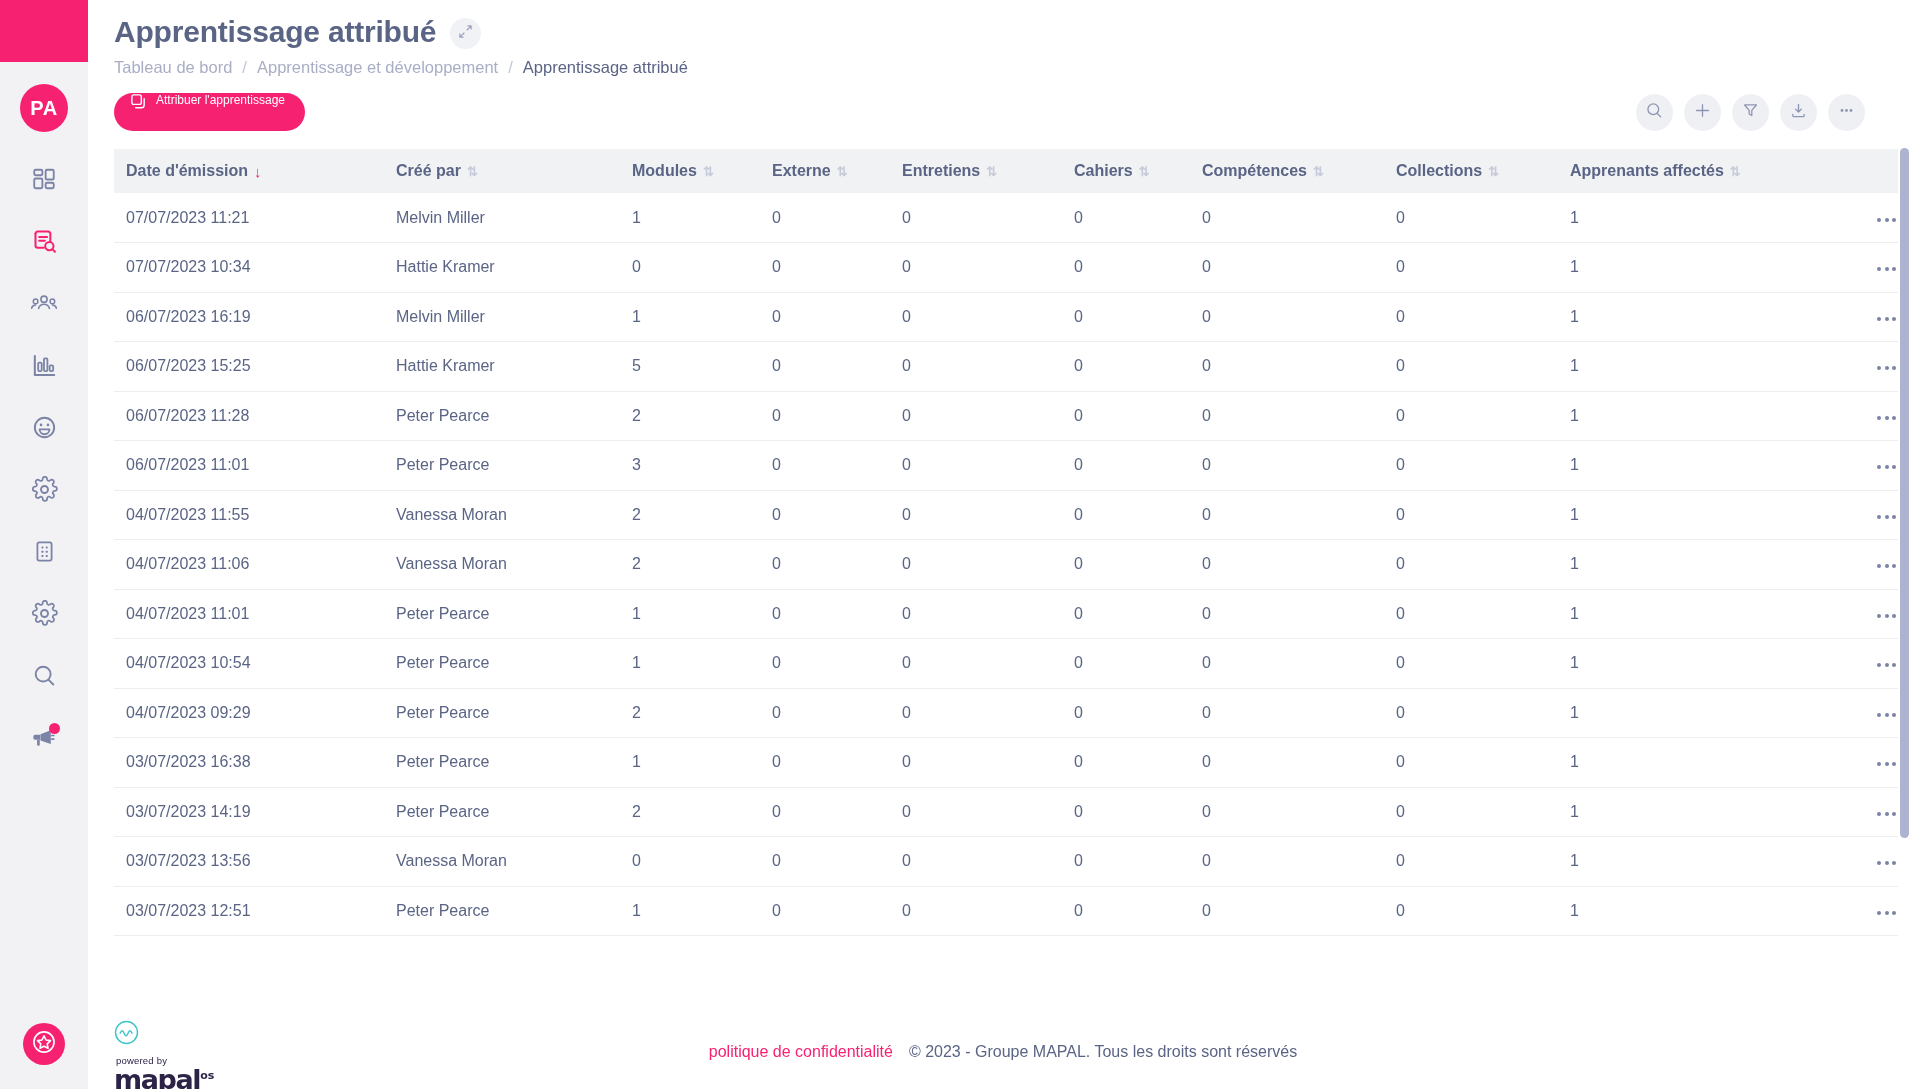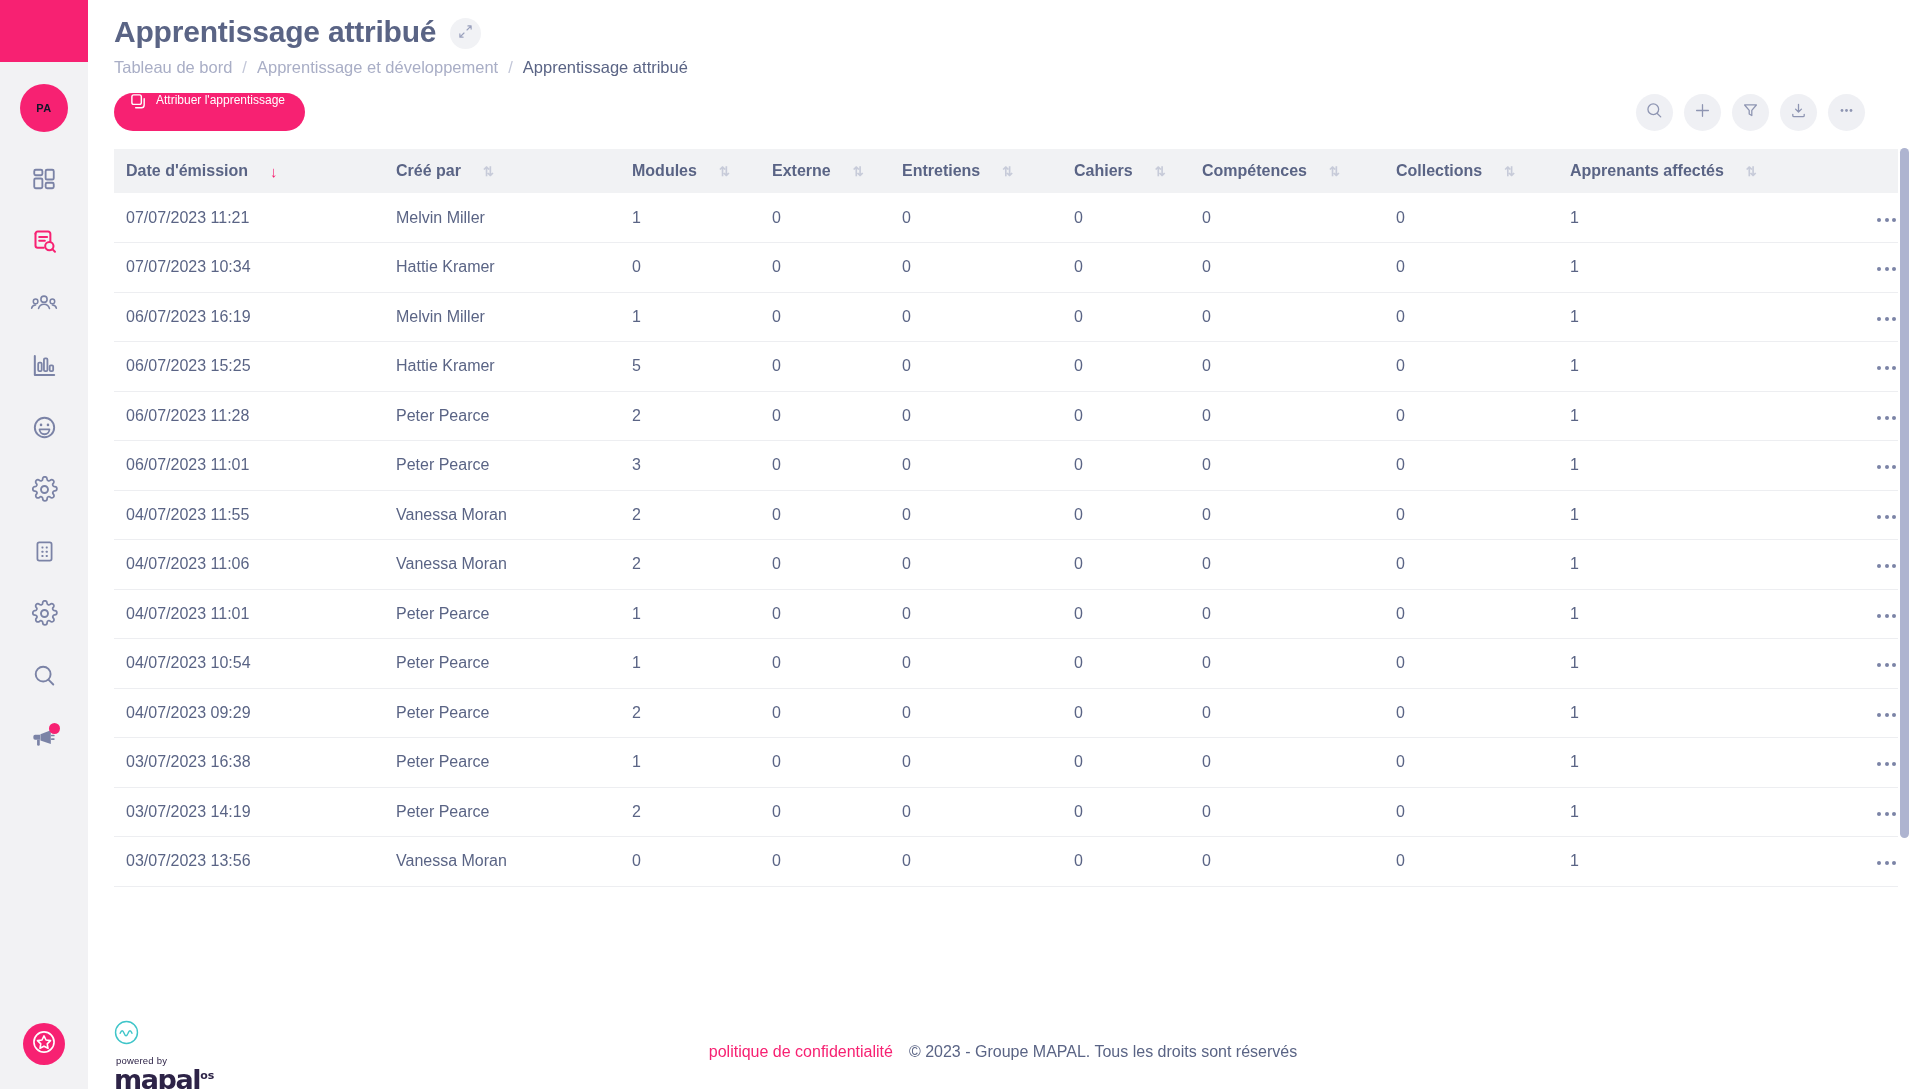--- a/index.html
+++ b/index.html
@@ -17,23 +17,23 @@
     width: 88px; min-width: 88px; height: 100%;
     background: #f2f2f4;
     display: flex; flex-direction: column; align-items: center;
     position: relative;
   }
   .sidebar-top-block {
     width: 88px; height: 62px; background: #f72172;
   }
   .avatar {
     width: 48px; height: 48px; border-radius: 50%;
-    background: #f72172; color: #0f172a;
+    background: #f72172; color: #ffffff;
     display: flex; align-items: center; justify-content: center;
-    font-size: 11px; font-weight: bold; letter-spacing: 0.5px;
+    font-size: 20px; font-weight: bold; letter-spacing: 0.5px;
     margin-top: 22px; margin-bottom: 16px;
   }
   .nav-list { display: flex; flex-direction: column; align-items: center; width: 100%; }
   .nav-item {
     width: 88px; height: 62px;
     display: flex; align-items: center; justify-content: center;
     position: relative; cursor: pointer;
   }
   .nav-item svg { display: block; }
   .nav-item .ico-stroke { stroke: #7b83a6; }
@@ -104,21 +104,21 @@
     margin: 18px 46px 0 26px;
     flex: 1; min-height: 0; display: flex; flex-direction: column;
   }
   table.grid { width: 100%; border-collapse: collapse; table-layout: fixed; }
   table.grid thead th {
     background: #f1f2f4; color: #5a6485;
     font-size: 16px; font-weight: bold; text-align: left;
     height: 44px; padding: 0 0 0 12px; white-space: nowrap;
     vertical-align: middle;
   }
-  table.grid thead th .hlabel { display: inline-flex; align-items: center; gap: 22px; }
+  table.grid thead th .hlabel { display: inline-flex; align-items: center; gap: 6px; }
   .sort-ico { font-size: 13px; color: #c7cbd9; line-height: 1; }
   .sort-ico.active { color: #f72172; font-size: 15px; }
 
   table.grid tbody td {
     height: 49.5px; padding: 0 0 0 12px;
     font-size: 16px; color: #5a6485;
     border-bottom: 1px solid #edeef1; white-space: nowrap;
     vertical-align: middle;
   }
   table.grid tbody tr { background: #ffffff; }
@@ -651,20 +651,36 @@
               <td>0</td>
               <td>0</td>
               <td>0</td>
               <td>1</td>
               <td class="actions"><span class="kebab">
                   <i></i>
                   <i></i>
                   <i></i>
                 </span></td>
             </tr>
+            <tr>
+              <td>03/07/2023 12:51</td>
+              <td>Peter Pearce</td>
+              <td>1</td>
+              <td>0</td>
+              <td>0</td>
+              <td>0</td>
+              <td>0</td>
+              <td>0</td>
+              <td>1</td>
+              <td class="actions"><span class="kebab">
+                  <i></i>
+                  <i></i>
+                  <i></i>
+                </span></td>
+            </tr>
           </tbody>
       </table>
     </div>
 
     <div class="vscroll"></div>
 
     <footer class="footer">
       <div class="brand">
         <span class="brand-circle">
           <svg width="25" height="25" viewBox="0 0 26 26" fill="none">

